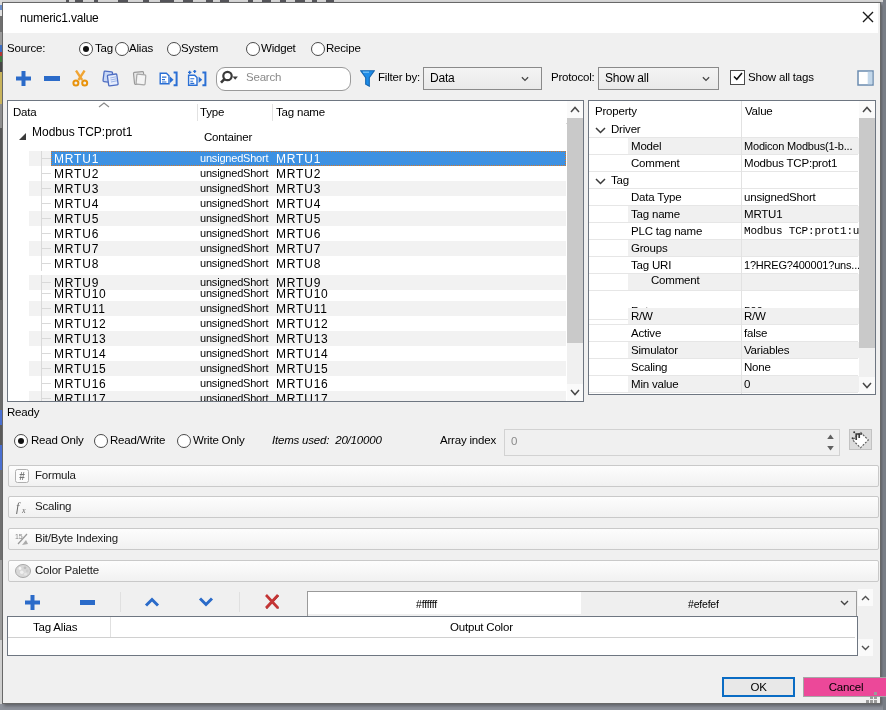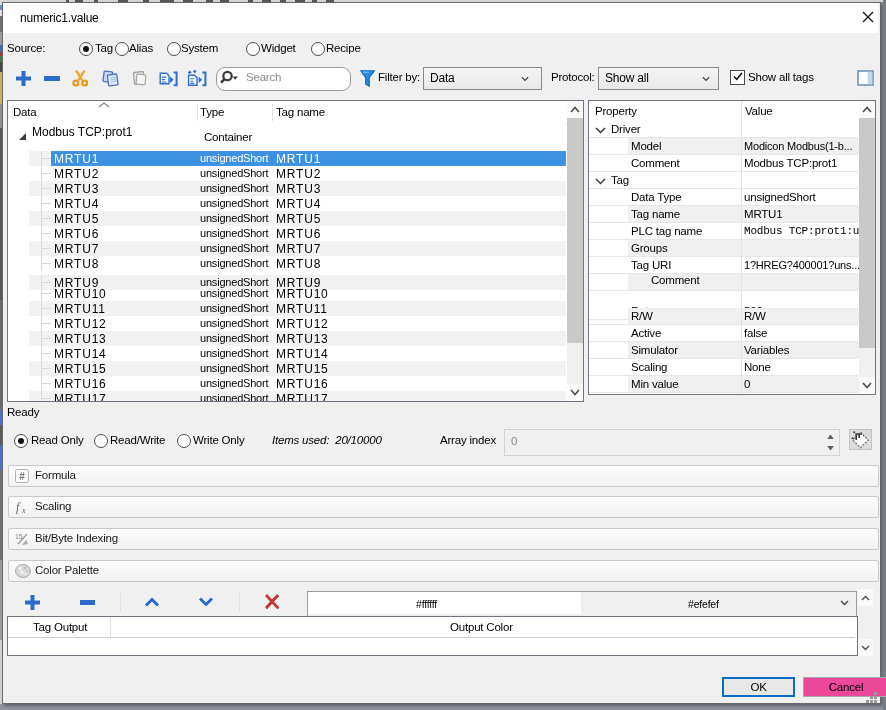--- a/index.html
+++ b/index.html
@@ -565,21 +565,21 @@
       <path d="M1 5l3.5-3.5L8 5" stroke="#505050" stroke-width="1.4" fill="none"></path>
     </svg>
   </div>
 <div class="abs" style="left:861px;top:645px;">
     <svg width="9" height="6" viewBox="0 0 9 6">
       <path d="M1 1l3.5 3.5L8 1" stroke="#505050" stroke-width="1.4" fill="none"></path>
     </svg>
   </div>
 
 <div class="abs tbl" style="left:7px;top:616px;width:849px;height:38px;"></div>
-<div class="abs" style="left:33px;top:621px;">Tag Output</div>
+<div class="abs" style="left:33px;top:621px;">Tag Alias</div>
 <div class="abs" style="left:450px;top:621px;">Output Color</div>
 <div class="abs sep" style="left:110px;top:617px;width:1px;height:21px;"></div>
 <div class="abs" style="left:8px;top:637px;width:847px;height:1px;background:#d0d0d0;"></div>
 
 <div class="abs" style="left:722px;top:677px;width:73px;height:20px;background:#e8e8e8;border:2px solid #0a6cc4;box-sizing:border-box;text-align:center;line-height:16px;">OK</div>
 <div class="abs" style="left:803px;top:677px;width:86px;height:20px;background:#ec4899;border:1px solid #a6a6a6;box-sizing:border-box;text-align:center;line-height:18px;">Cancel</div>
 
 <div class="abs" style="left:866px;top:692px;">
     <svg width="12" height="12" viewBox="0 0 12 12">
 <g fill="#9a9a9a">

